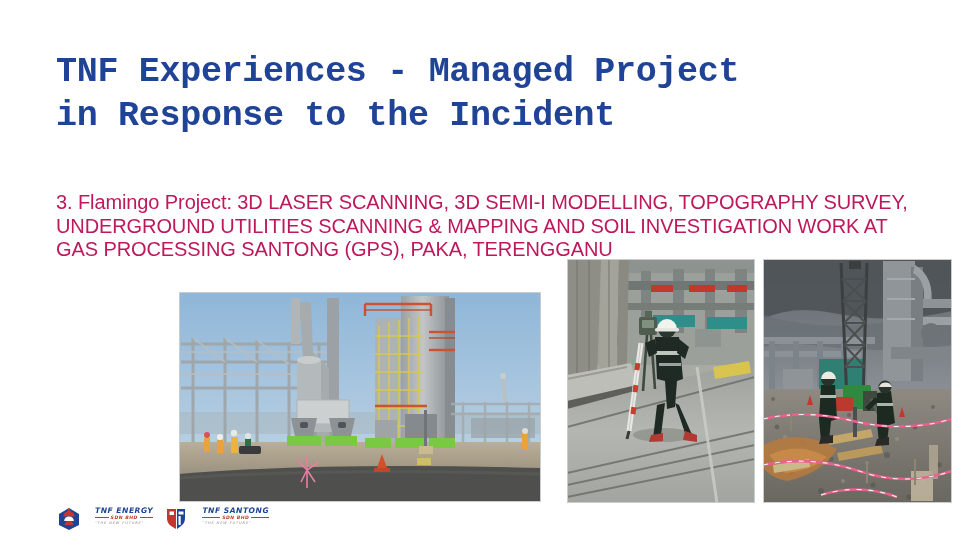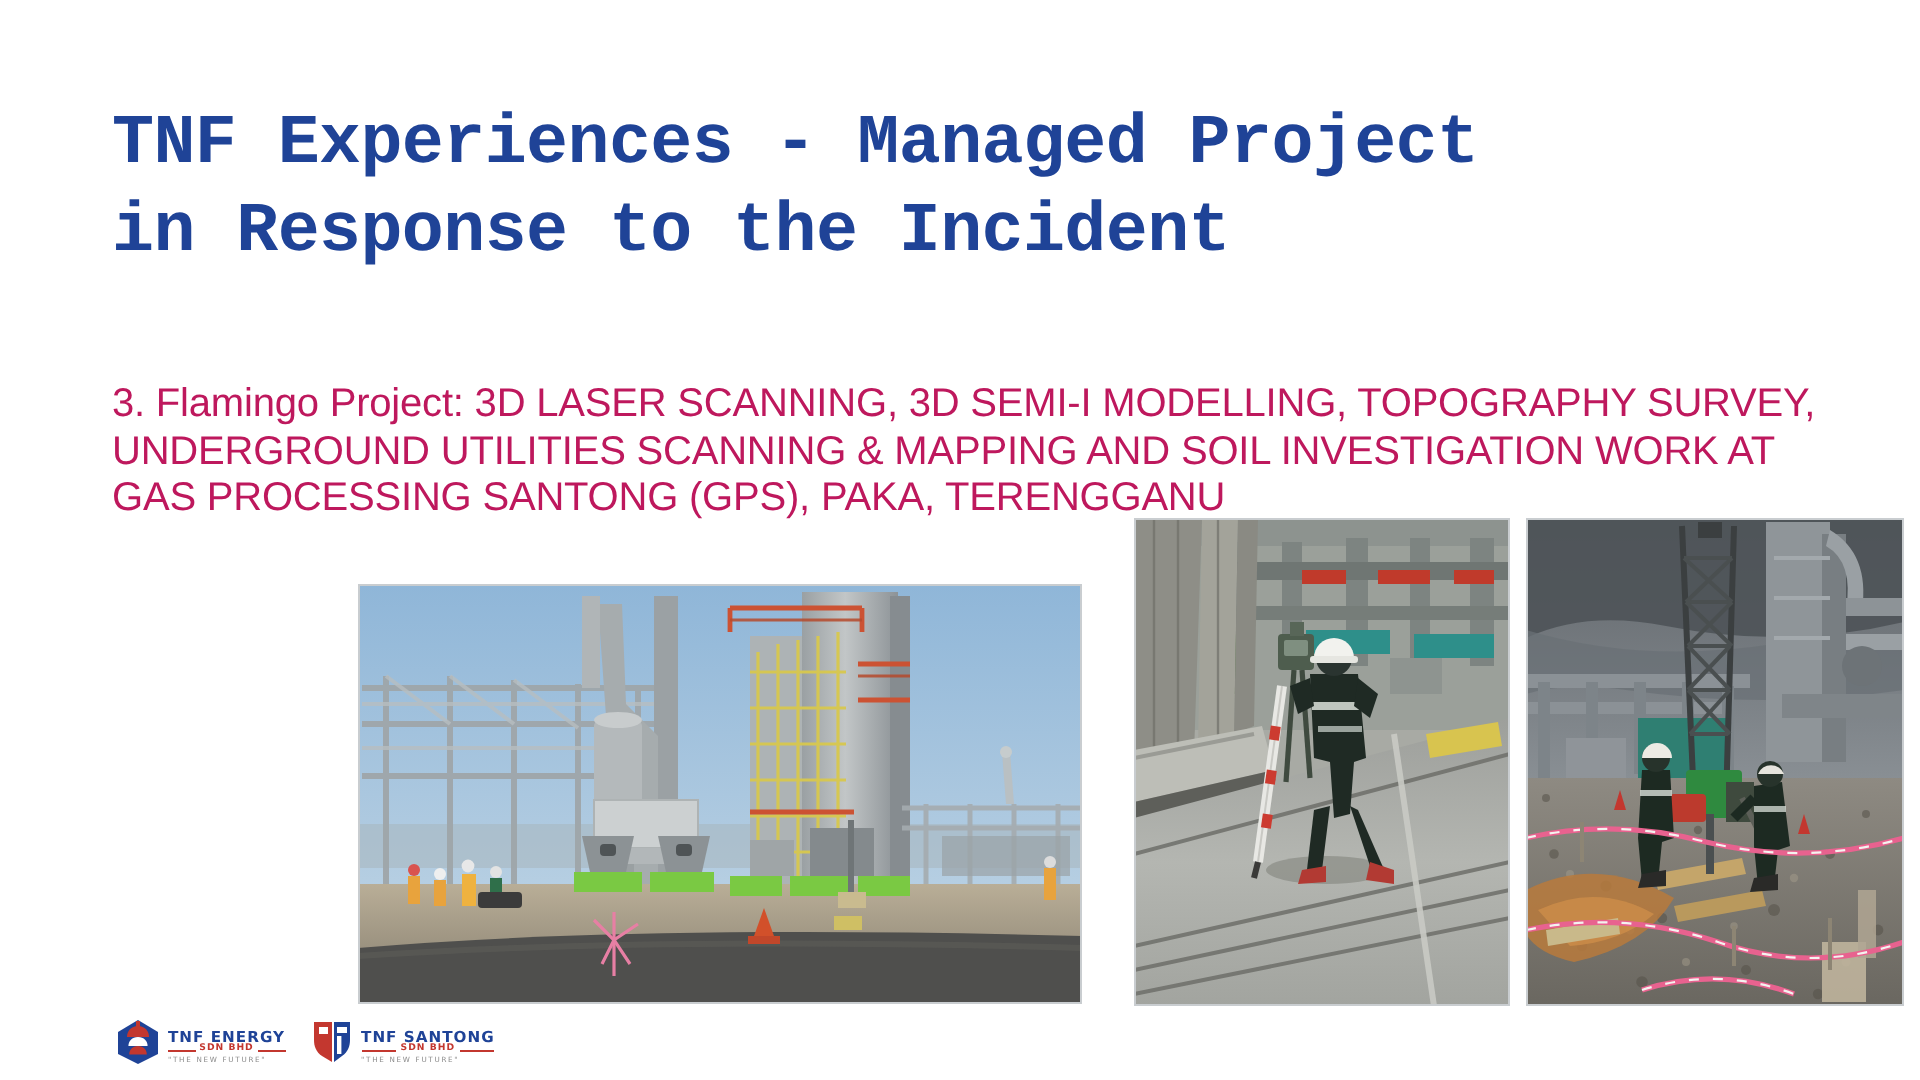--- a/index.html
+++ b/index.html
@@ -68,23 +68,24 @@
     position: absolute;
     left: 58px;
     top: 505px;
     height: 30px;
     display: flex;
     align-items: center;
     gap: 12px;
   }
   .logo {
     display: flex;
-    align-items: flex-end;
-    gap: 4px;
+    align-items: flex-start;
+    gap: 15px;
     height: 26px;
+    font-style: italic;
   }
   .logo-mark { flex: 0 0 auto; }
   .logo-words {
     display: flex;
     flex-direction: column;
     justify-content: center;
     line-height: 1;
   }
   .logo-name {
     font-family: "DejaVu Sans", sans-serif;

